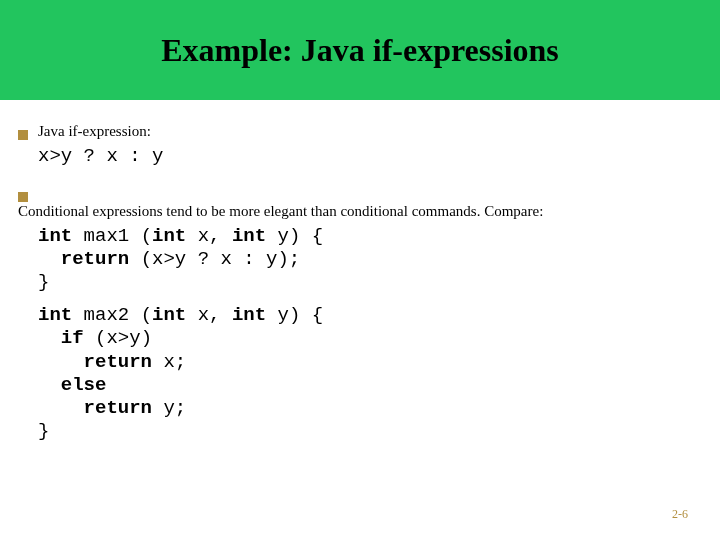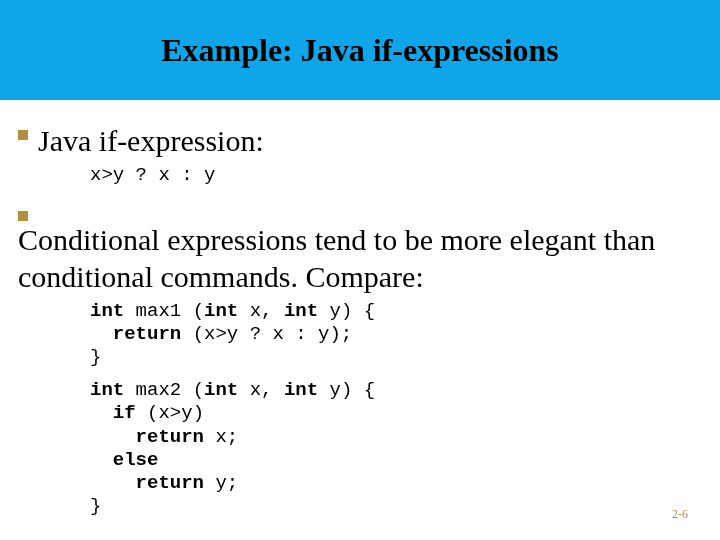--- a/index.html
+++ b/index.html
@@ -16,21 +16,21 @@
     position: relative;
     width: 720px;
     height: 540px;
   }
   .title-band {
     position: absolute;
     top: 0;
     left: 0;
     width: 720px;
     height: 100px;
-    background: #0ea5e9;
+    background: #22c55e;
     display: flex;
     align-items: center;
     justify-content: center;
   }
   .title-text {
     font-size: 32px;
     font-weight: bold;
     color: #000;
     text-align: center;
   }
@@ -49,31 +49,31 @@
   }
   .bullet-mark {
     width: 10px;
     height: 10px;
     background: #b28f3f;
     margin-top: 8px;
     margin-right: 10px;
     flex: 0 0 auto;
   }
   .bullet-text {
-    font-size: 30px;
+    font-size: 15px;
     line-height: 1.25;
     color: #000;
   }
   .code-block {
     font-family: "Courier New", Courier, monospace;
     font-size: 19px;
     line-height: 1.22;
     white-space: pre;
     color: #000;
-    padding-left: 90px;
+    padding-left: 38px;
     margin-top: 2px;
     margin-bottom: 16px;
   }
   .kw {
     font-weight: bold;
   }
   .second-bullet {
     margin-top: 8px;
     flex-direction: column;
   }

